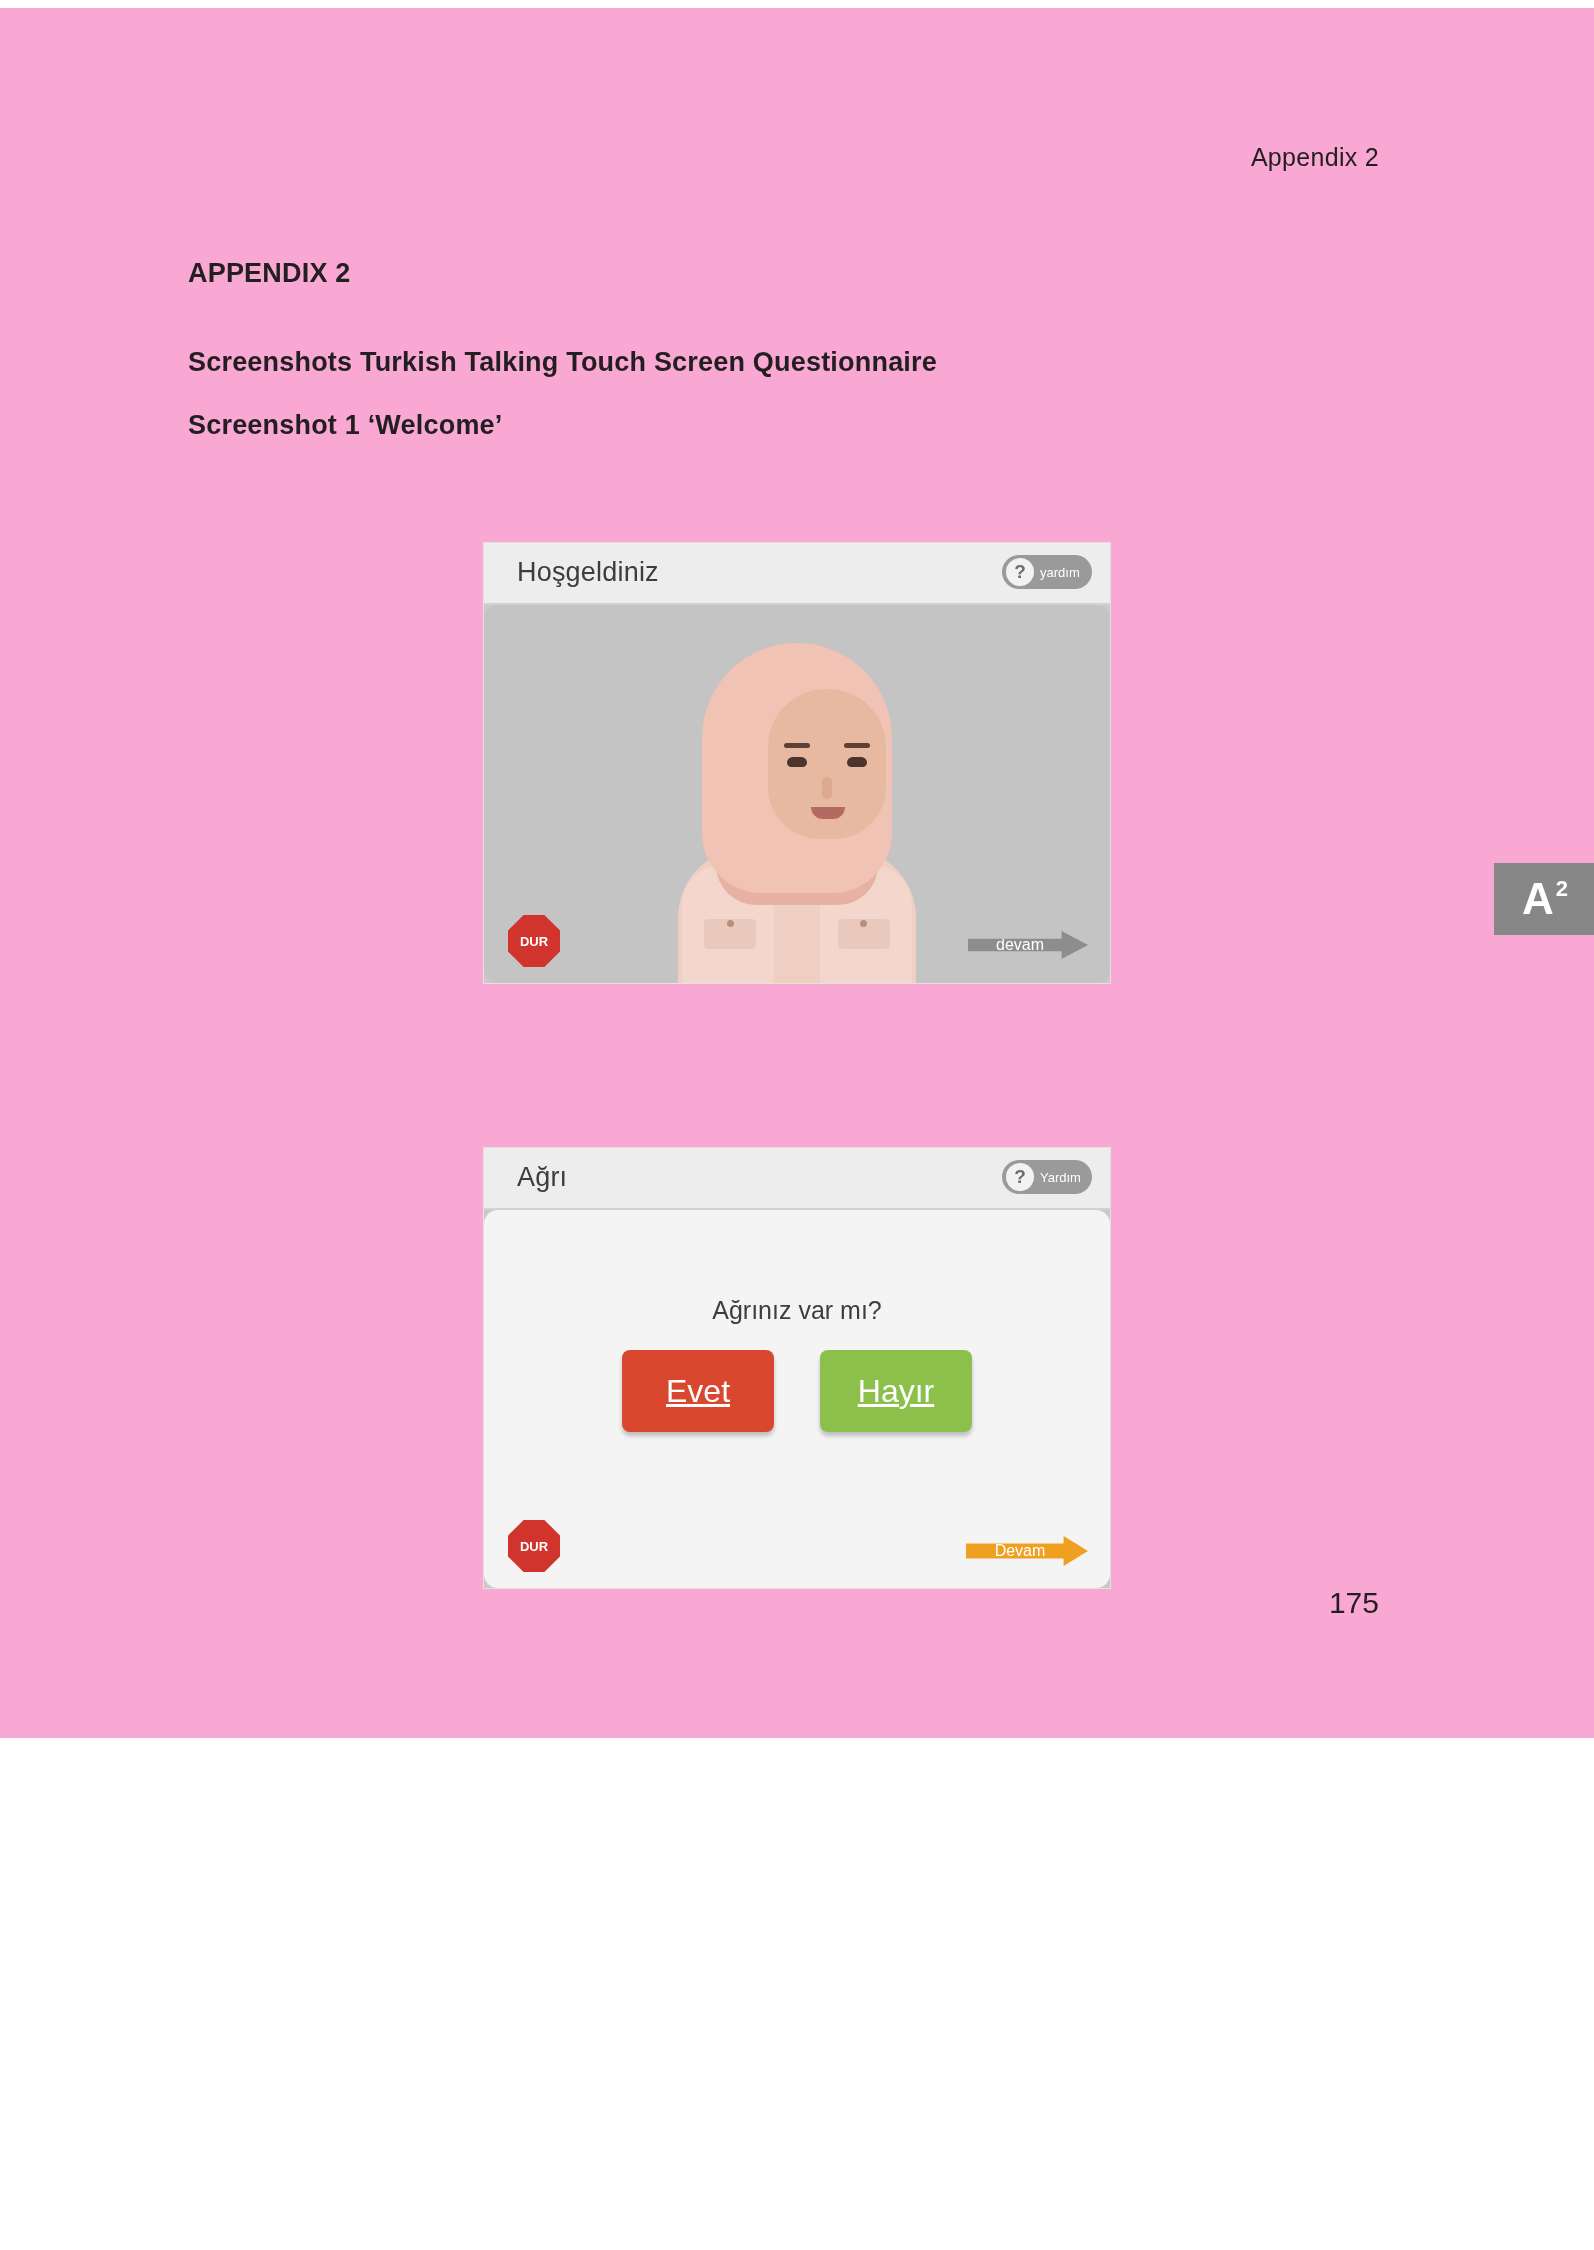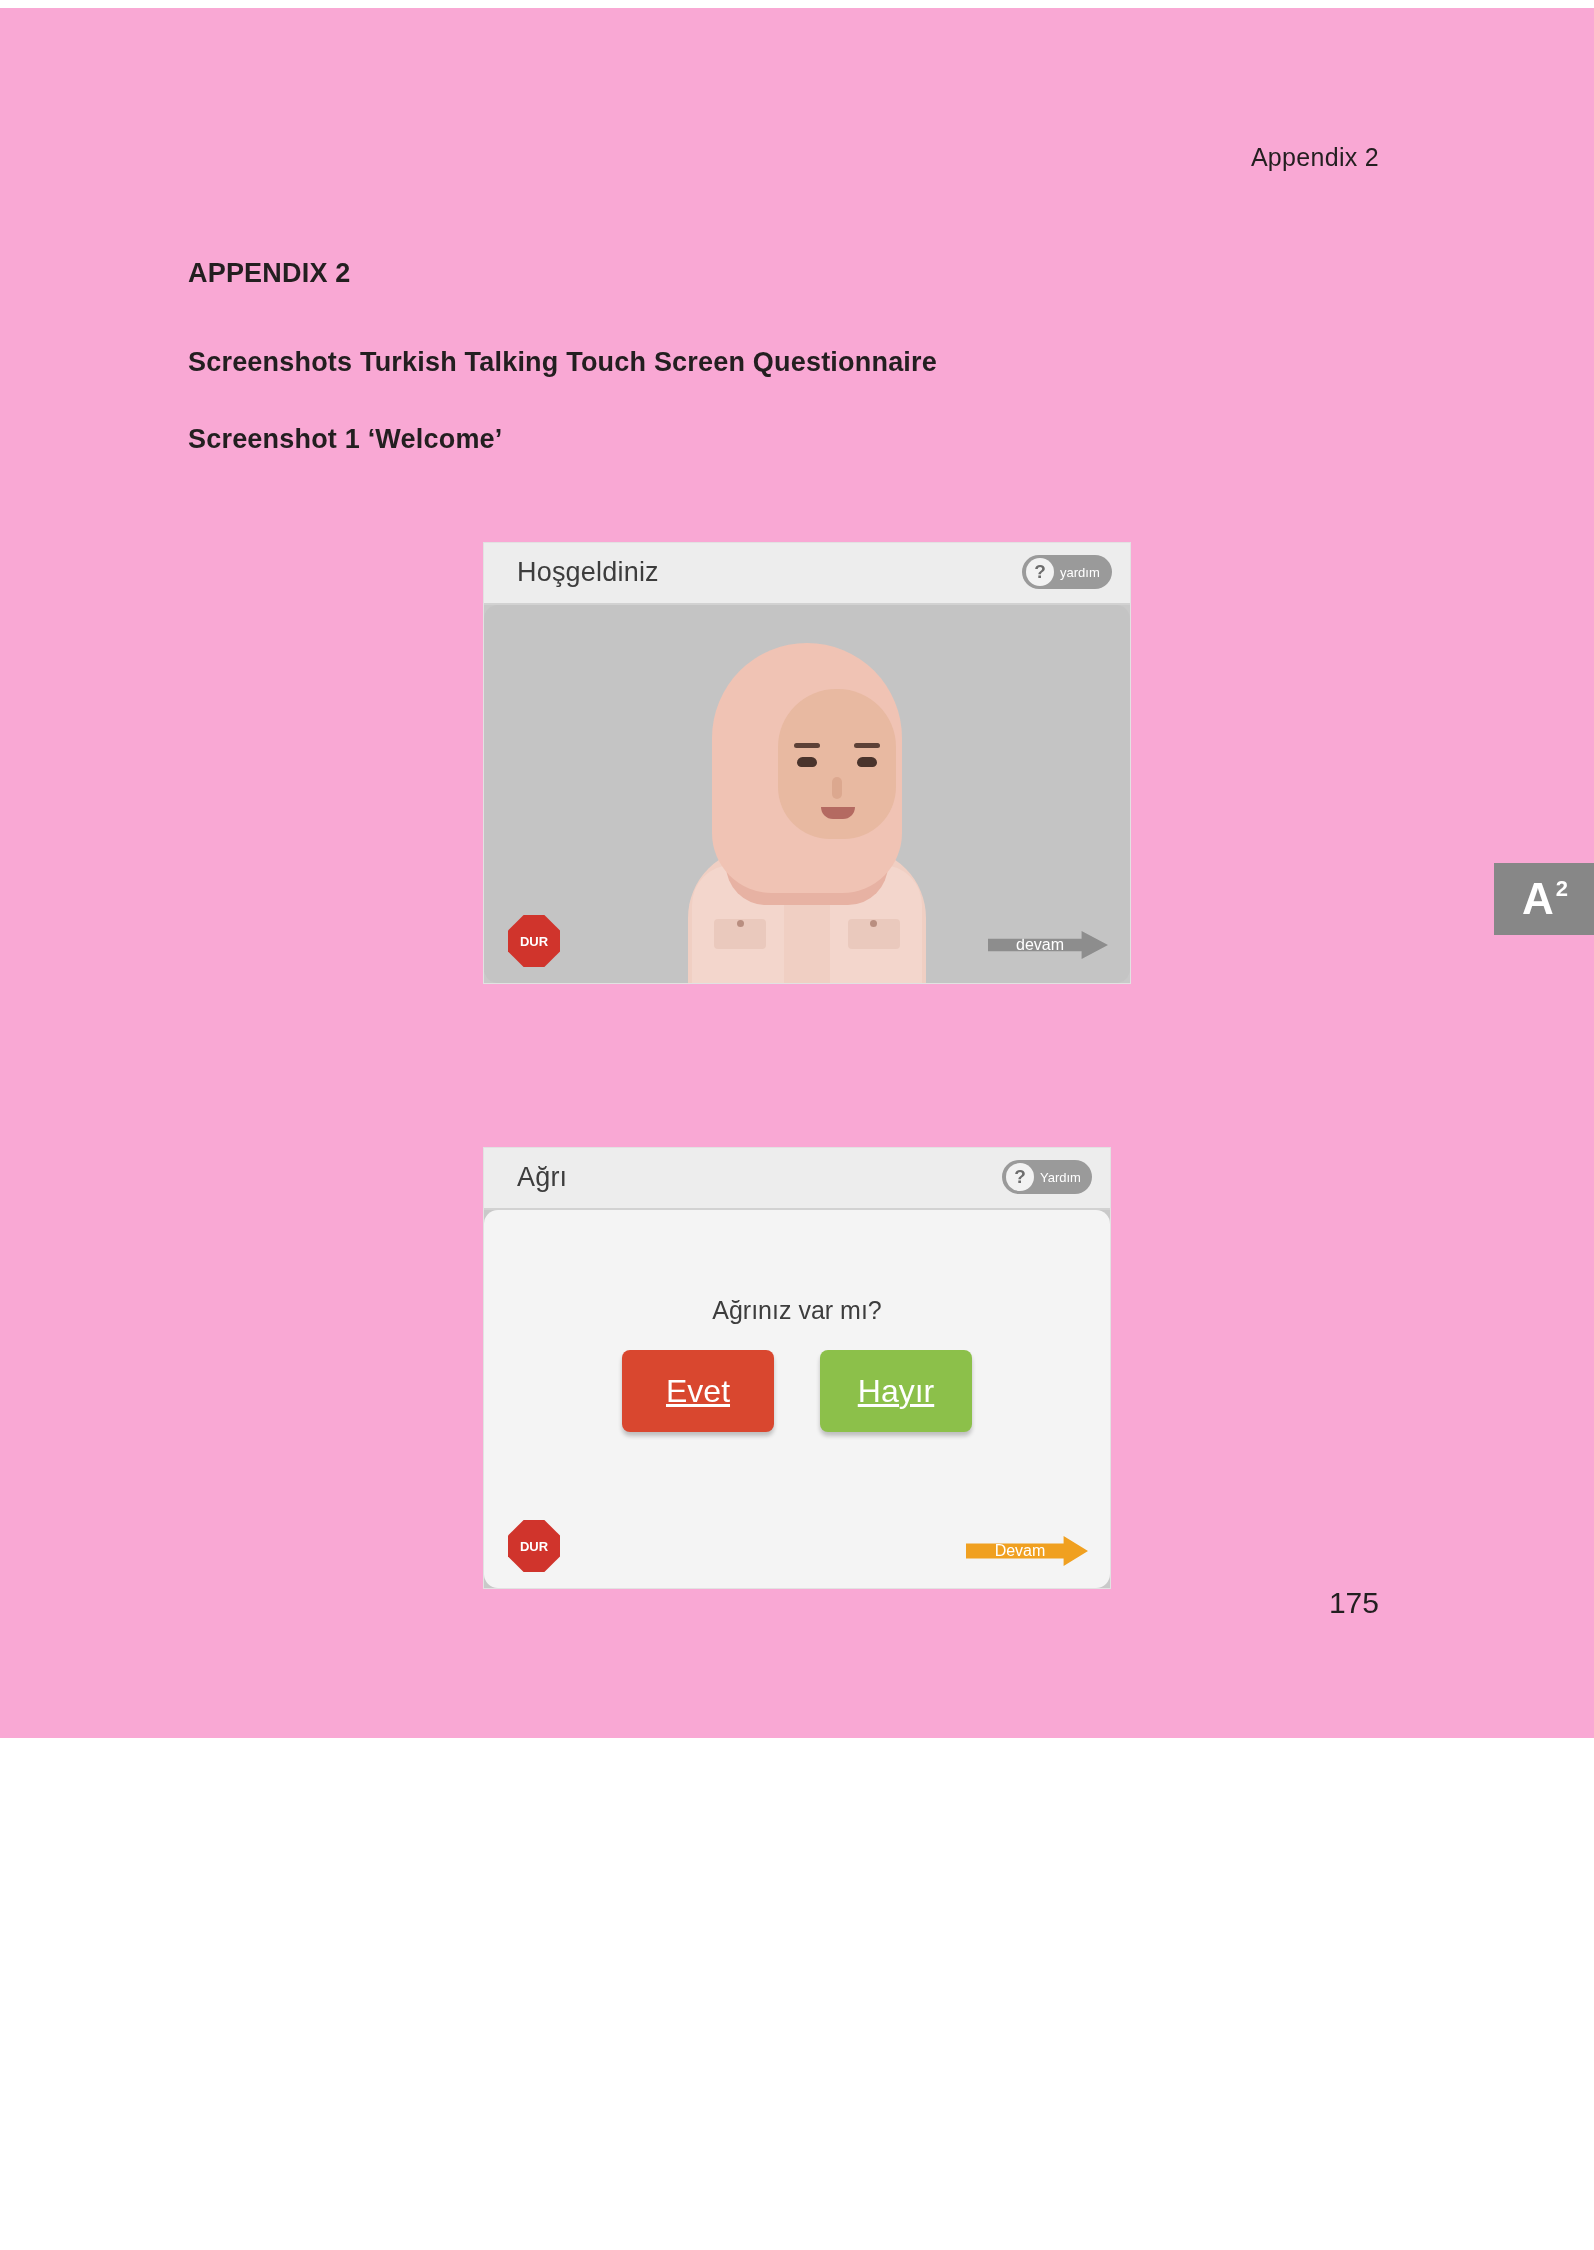--- a/index.html
+++ b/index.html
@@ -72,21 +72,21 @@
   }
   h1.appendix-title {
     font-size: 27px;
     font-weight: bold;
     margin: 0 0 58px 0;
     letter-spacing: .2px;
   }
   h2.section-title {
     font-size: 27px;
     font-weight: bold;
-    margin: 0 0 46px 0;
+    margin: 0 0 32px 0;
     letter-spacing: .2px;
   }
   h3.shot-title {
     font-size: 27px;
     font-weight: bold;
     margin: 0 0 6px 0;
     letter-spacing: .2px;
   }
   p.shot-caption {
     font-size: 27px;
@@ -96,21 +96,21 @@
   }
 
   
   .shot {
     position: absolute;
     width: 626px;
     height: 440px;
     background: #c9c9c9;
     box-shadow: 0 0 0 1px #e2e2e2;
   }
-  #shot-welcome { left: 484px; top: 535px; padding-left: 20px; }
+  #shot-welcome { left: 484px; top: 535px; }
   #shot-pain   { left: 484px; top: 1140px; height: 440px; }
 
   .shot-header {
     position: absolute;
     left: 0; top: 0;
     width: 100%;
     height: 62px;
     background: #ededed;
     border-bottom: 2px solid #d2d2d2;
     box-sizing: border-box;

